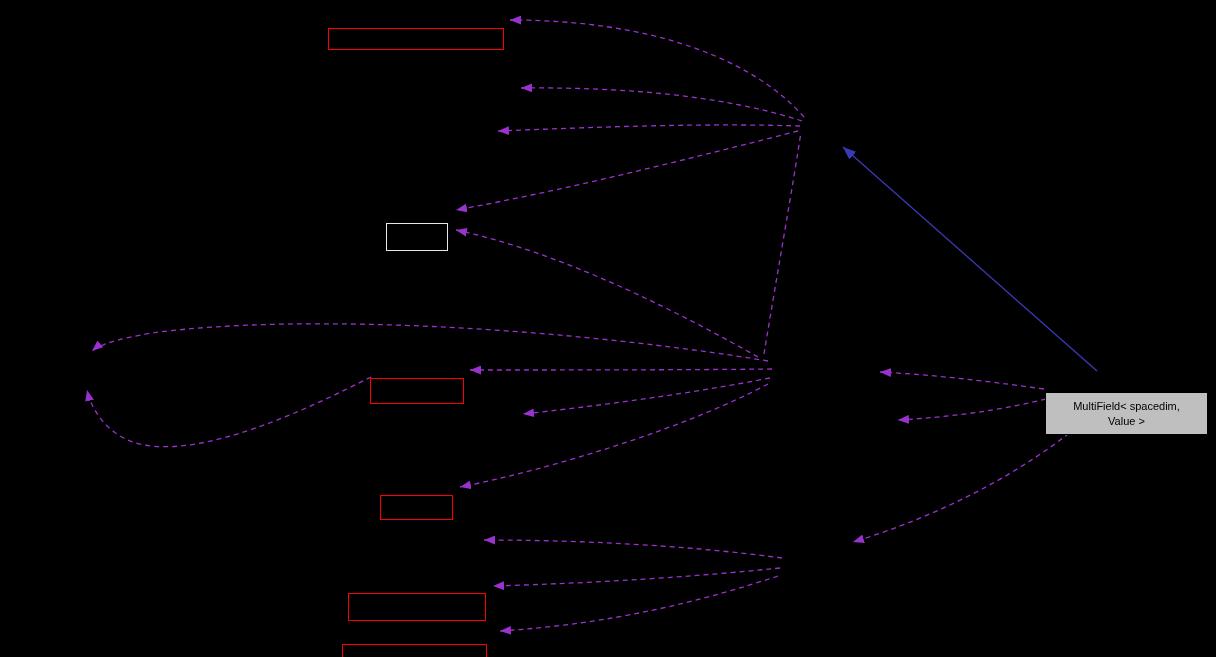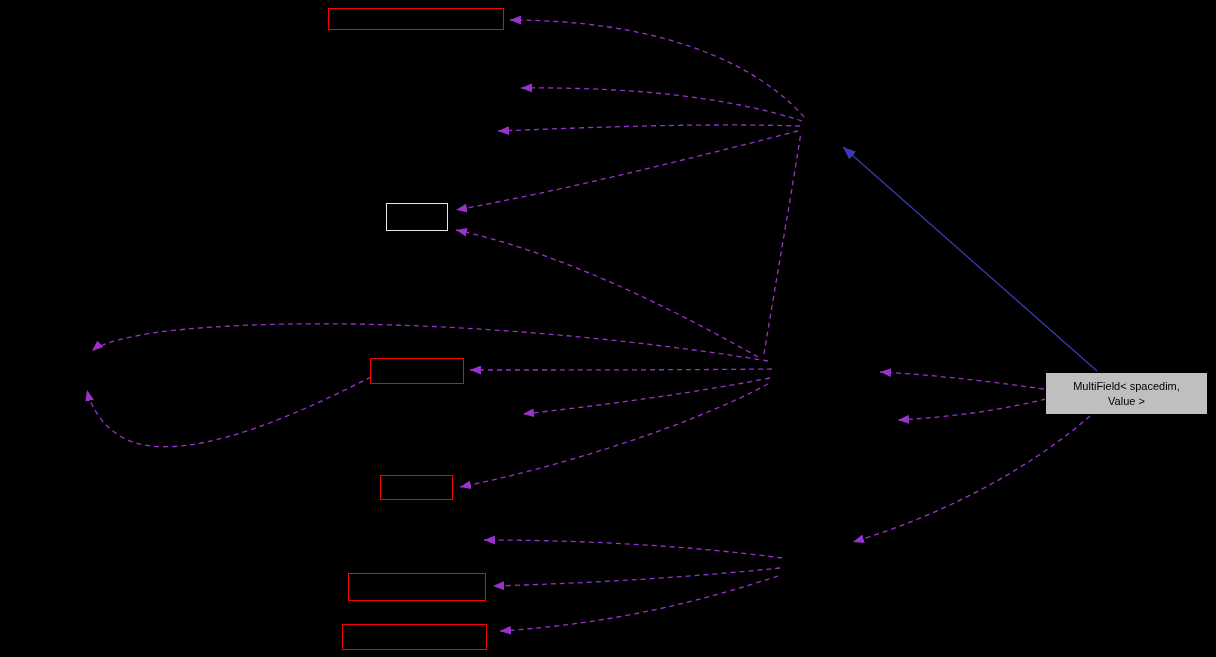--- a/index.html
+++ b/index.html
@@ -7,21 +7,21 @@
     position:relative;width:1216px;height:657px;
     background:var(--c-bg,#000000);overflow:hidden;
     font-family:"Liberation Sans",sans-serif;
   }
   svg.edges{position:absolute;left:0;top:0;width:1216px;height:657px;}
   .edge{fill:none;stroke-width:1.3px;}
   .edge.usage{stroke:var(--c-usage,#9a32cd);stroke-dasharray:5 4;}
   .edge.inherit{stroke:var(--c-inherit,#3a3ab8);}
   .mk-usage{fill:var(--c-usage,#9a32cd);}
   .mk-inherit{fill:var(--c-inherit,#3a3ab8);}
-  .node{position:absolute;box-sizing:border-box;border:1px solid #fff;background:transparent;}
+  .node{position:absolute;box-sizing:border-box;border:1px solid #fff;background:transparent;margin-top:20px;}
   .node.red{border-color:var(--c-red,#ff0000);}
   .node.plain{border-color:var(--c-plain,#e8e8e8);}
   .node.main{
     background:var(--c-main-fill,#bfbfbf);
     border-color:var(--c-main-border,#000000);
     color:var(--c-main-text,#000000);
     font-size:11px;line-height:15px;
     display:flex;flex-direction:column;align-items:center;justify-content:center;
     text-align:center;
   }

